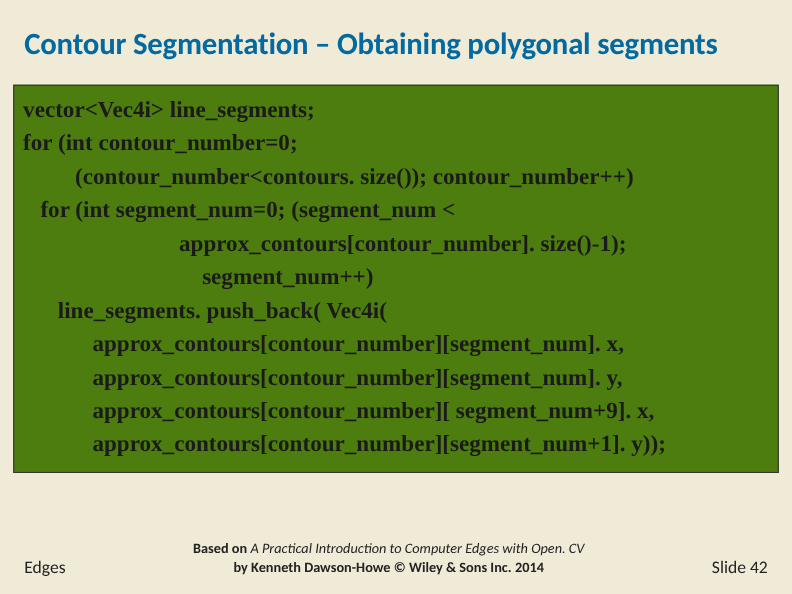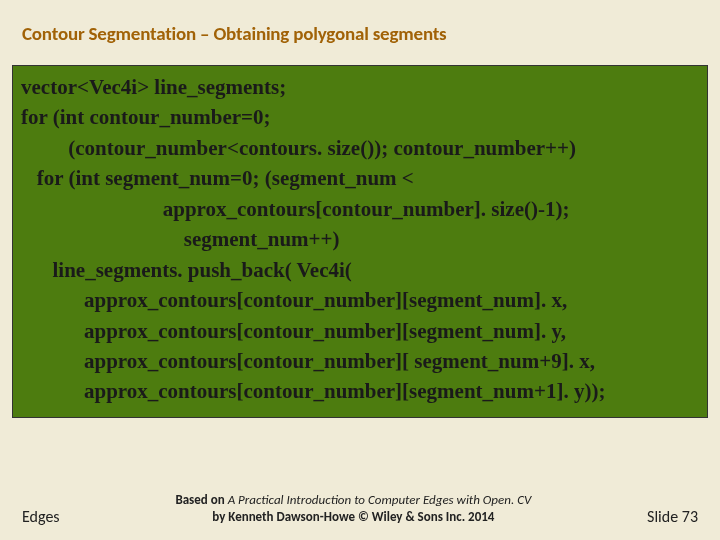--- a/index.html
+++ b/index.html
@@ -7,22 +7,22 @@
     width: 720px;
     height: 540px;
     background: #f0ebd7;
     font-family: Georgia, 'Times New Roman', serif;
     position: relative;
     overflow: hidden;
   }
   .title {
     font-family: 'Segoe UI', Calibri, Arial, sans-serif;
     font-weight: bold;
-    font-size: 19px;
-    color: #a16207;
+    font-size: 28px;
+    color: #0369a1;
     padding: 22px 16px 0 22px;
     letter-spacing: -0.2px;
   }
   .code-box {
     margin: 20px 12px 0 12px;
     border: 1.5px solid #333;
     background: #4d7c0f;
     padding: 6px 8px 10px 8px;
     font-family: 'Times New Roman', Times, serif;
     font-size: 21px;
@@ -73,14 +73,14 @@
   <div class="code-line">            approx_contours[contour_number][ segment_num+9]. x,</div>
   <div class="code-line">            approx_contours[contour_number][segment_num+1]. y));</div>
 </div>
 
 <div class="footer">
   <div class="footer-left">Edges</div>
   <div class="footer-center">
     <span class="bold">Based on </span><span class="italic">A Practical Introduction to Computer Edges with Open. CV</span><br>
     <span class="bold"> by Kenneth Dawson-Howe © Wiley &amp; Sons Inc. 2014</span>
   </div>
-  <div class="footer-right">Slide 73</div>
+  <div class="footer-right">Slide 42</div>
 </div>
 
 </body></html>

